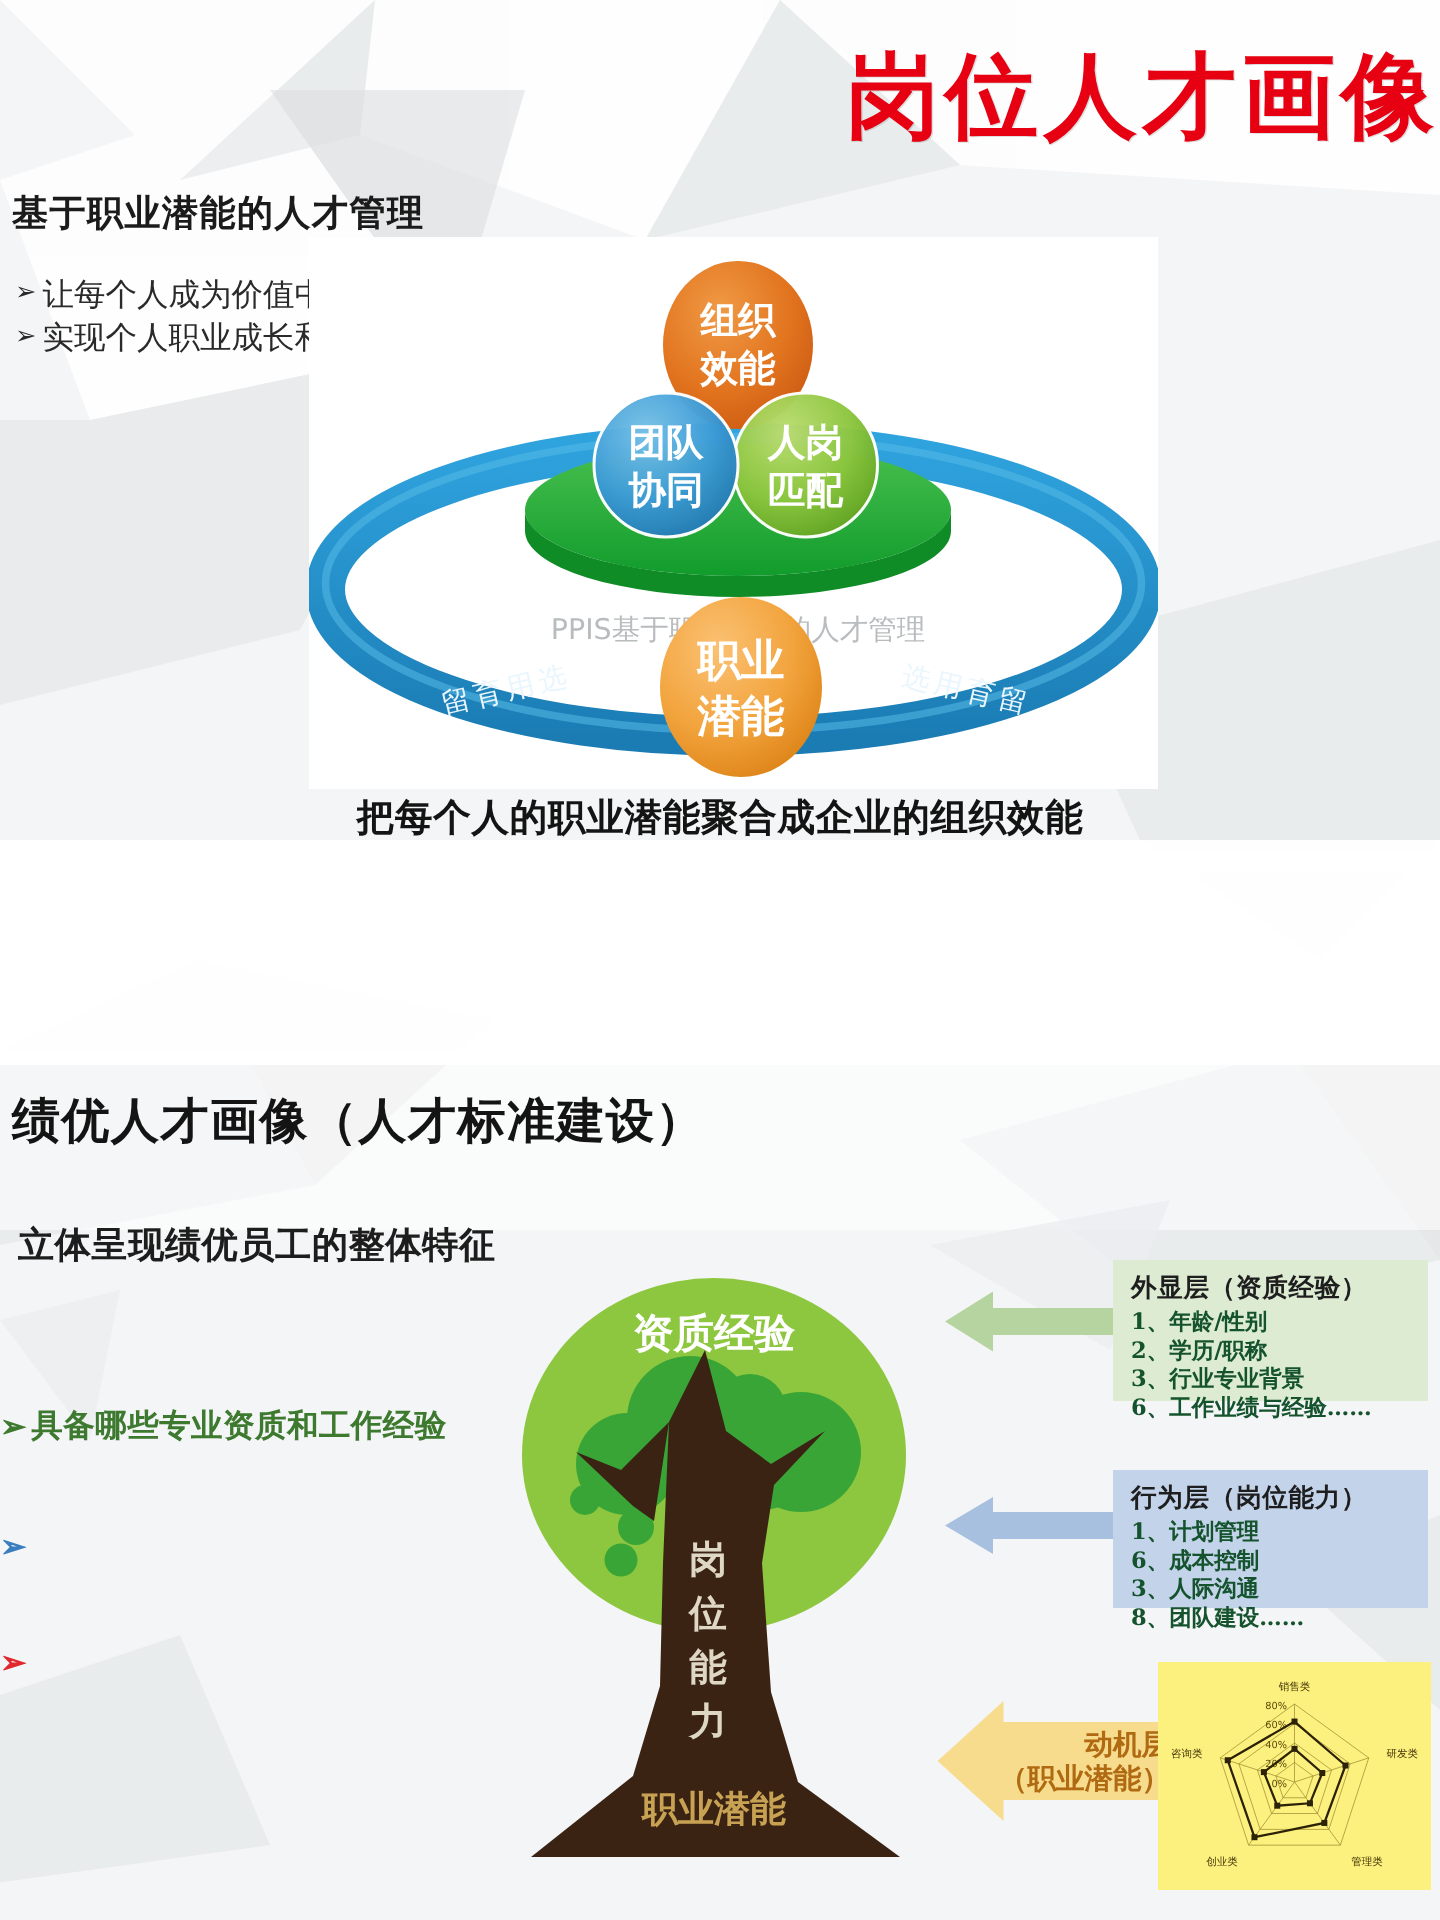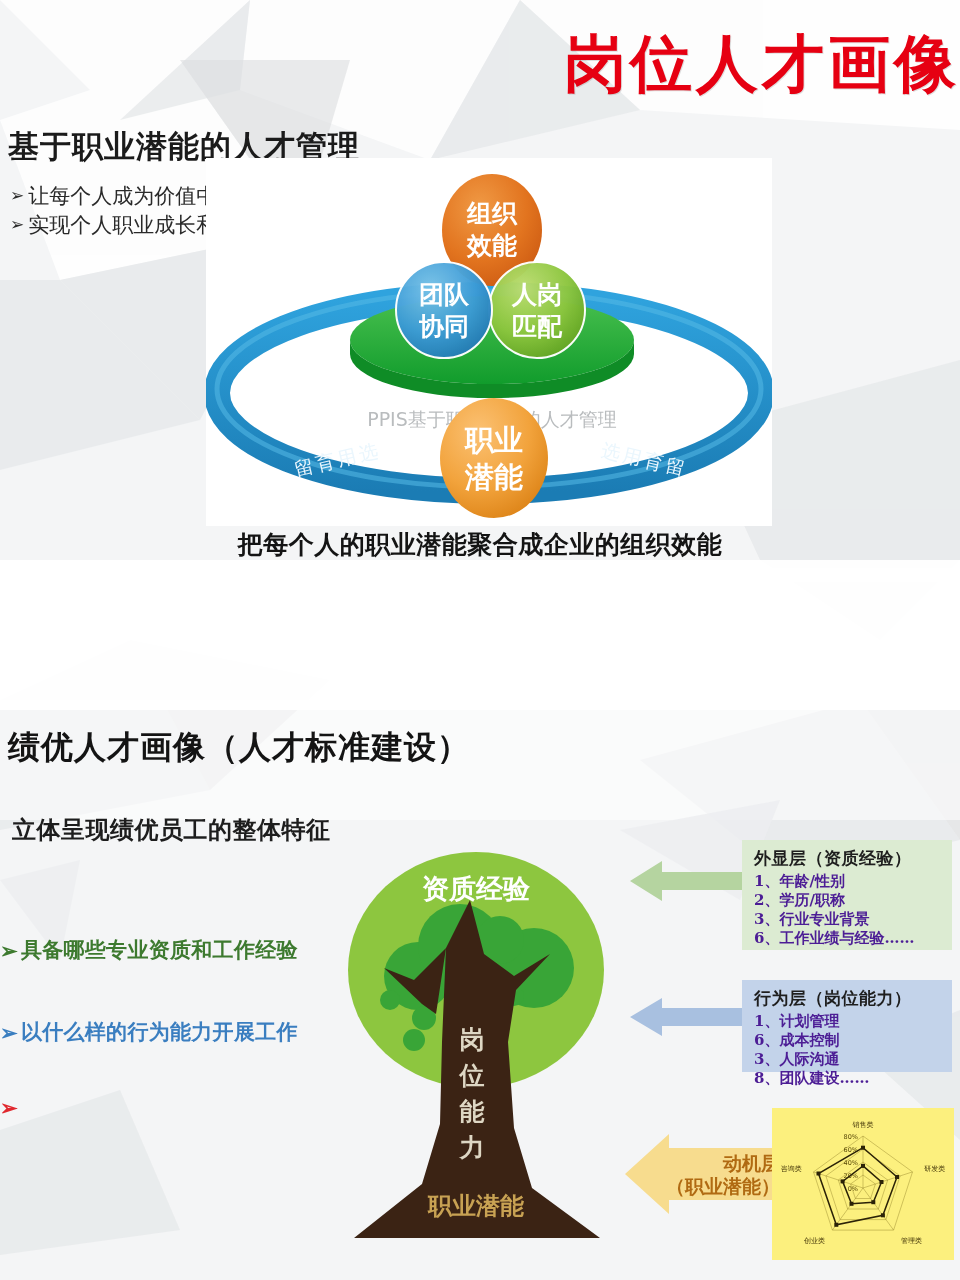--- a/index.html
+++ b/index.html
@@ -27,21 +27,21 @@
     font-family:"DejaVu Serif","Liberation Serif",serif;
     font-weight:bold;font-size:62px;letter-spacing:4px;
     color:#e60012;
     text-shadow:1px 1px 0 rgba(0,0,0,.12);
   }
 
   
   .sec1-head{
     position:absolute;left:8px;top:126px;
     font-family:"DejaVu Serif","Liberation Serif",serif;
-    font-weight:bold;font-size:31px;color:#1b1b1b;letter-spacing:1px;text-align:right;
+    font-weight:bold;font-size:24px;color:#1b1b1b;letter-spacing:1px;text-align:right;
   }
   .sec1-bullets{
     position:absolute;left:10px;top:182px;width:420px;
     font-size:21px;color:#2a2a2a;line-height:1.38;
     font-family:"DejaVu Serif","Liberation Serif",serif;
   }
   .bl{display:flex;align-items:flex-start;gap:4px;}
   .arrowglyph{font-size:17px;line-height:1.55;color:#2a2a2a;}
 
   
@@ -98,23 +98,23 @@
   }
   .arr-label-motive{left:660px;top:1152px;width:120px;}
 
   
   .ibox{
     position:absolute;
     font-family:"DejaVu Serif","Liberation Serif",serif;
     box-sizing:border-box;padding:7px 8px 6px 12px;
   }
   .ibox .ititle{font-size:17px;font-weight:bold;color:#1e1e1e;letter-spacing:.5px;margin-bottom:2px;}
-  .ibox li{font-size:15px;font-weight:bold;color:#4c1d95;line-height:1.26;list-style:none;}
+  .ibox li{font-size:15px;font-weight:bold;color:#14532d;line-height:1.26;list-style:none;}
   .ibox ul{margin:0;padding:0;}
-  .box-green{left:742px;top:840px;width:210px;height:110px;background:#dcebd2;}
+  .box-green{left:742px;top:840px;width:210px;height:94px;background:#dcebd2;}
   .box-blue{left:742px;top:980px;width:210px;height:92px;background:#c3d3ea;}
   .box-yellow{left:772px;top:1108px;width:182px;height:152px;background:#fcf07e;}
   .box-yellow svg{display:block;}
 </style>
 </head>
 <body>
 
 <div class="page">
 
   <div class="facets">
@@ -249,21 +249,20 @@
 
   <div class="sec2-head">绩优人才画像（人才标准建设）</div>
   <div class="sec2-sub">立体呈现绩优员工的整体特征</div>
 
   <div class="q q1" style="color: rgb(61, 122, 47);">
     <span>➢</span>
     <span>具备哪些专业资质和工作经验</span>
   </div>
   <div class="q q2" style="color: rgb(58, 126, 192);">
     <span>➢</span>
-    <span>以什么样的行为能力开展工作</span>
   </div>
   <div class="q q3" style="color: rgb(224, 40, 46);">
     <span>➢</span>
   </div>
 
   <div class="tree">
     <svg width="320" height="442" viewBox="0 0 320 442" xmlns="http://www.w3.org/2000/svg">
 
       <ellipse cx="158" cy="142" rx="128" ry="118" fill="#8dc63f"></ellipse>
       <g fill="#35a437" opacity="0.95">

